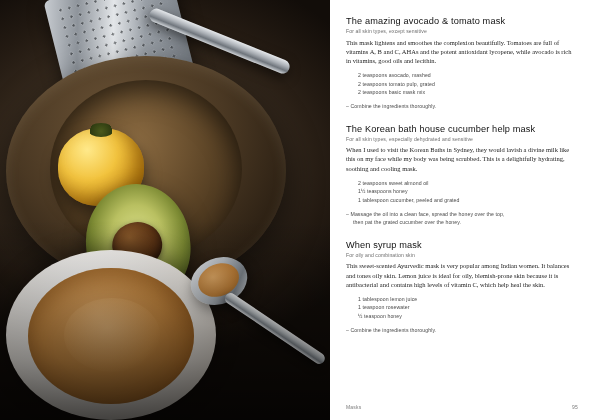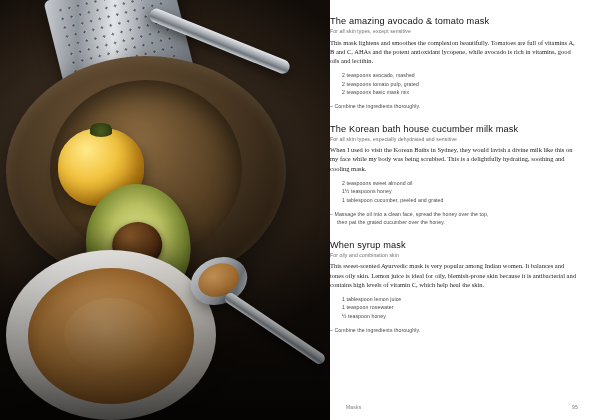--- a/index.html
+++ b/index.html
@@ -169,21 +169,21 @@
     transform-origin: left center;
     background: linear-gradient(180deg, #fbfcfd 0%, #c4cace 40%, #868d94 72%, #e8ebee 100%);
     box-shadow: 0 4px 10px rgba(0,0,0,0.45);
   }
 
   
   .text-page {
     position: relative;
     width: 270px; height: 420px;
     background: #ffffff;
-    padding: 16px 22px 0 0;
+    padding: 16px 22px 0 16px;
     color: #1b1b1b;
   }
   .recipe { margin-bottom: 13px; }
   .recipe-title {
     font-size: 9.2px;
     font-weight: 400;
     color: #111111;
     letter-spacing: .15px;
     margin-bottom: 2px;
   }
@@ -277,21 +277,21 @@
         <li>2 teaspoons avocado, mashed</li>
         <li>2 teaspoons tomato pulp, grated</li>
         <li>2 teaspoons basic mask mix</li>
       </ul>
       <div class="method">
         <span class="line">– Combine the ingredients thoroughly.</span>
       </div>
     </div>
 
     <div class="recipe">
-      <h2 class="recipe-title">The Korean bath house cucumber milk mask</h2>
+      <h2 class="recipe-title">The Korean bath house cucumber help mask</h2>
       <div class="recipe-subtitle">For all skin types, especially dehydrated and sensitive</div>
       <p class="recipe-body">When I used to visit the Korean Baths in Sydney, they would lavish a divine milk like this on my face while my body was being scrubbed. This is a delightfully hydrating, soothing and cooling mask.</p>
       <ul class="ingredients">
         <li>2 teaspoons sweet almond oil</li>
         <li>1½ teaspoons honey</li>
         <li>1 tablespoon cucumber, peeled and grated</li>
       </ul>
       <div class="method">
         <span class="line">– Massage the oil into a clean face, spread the honey over the top,</span>
         <span class="line indent">then pat the grated cucumber over the honey.</span>

